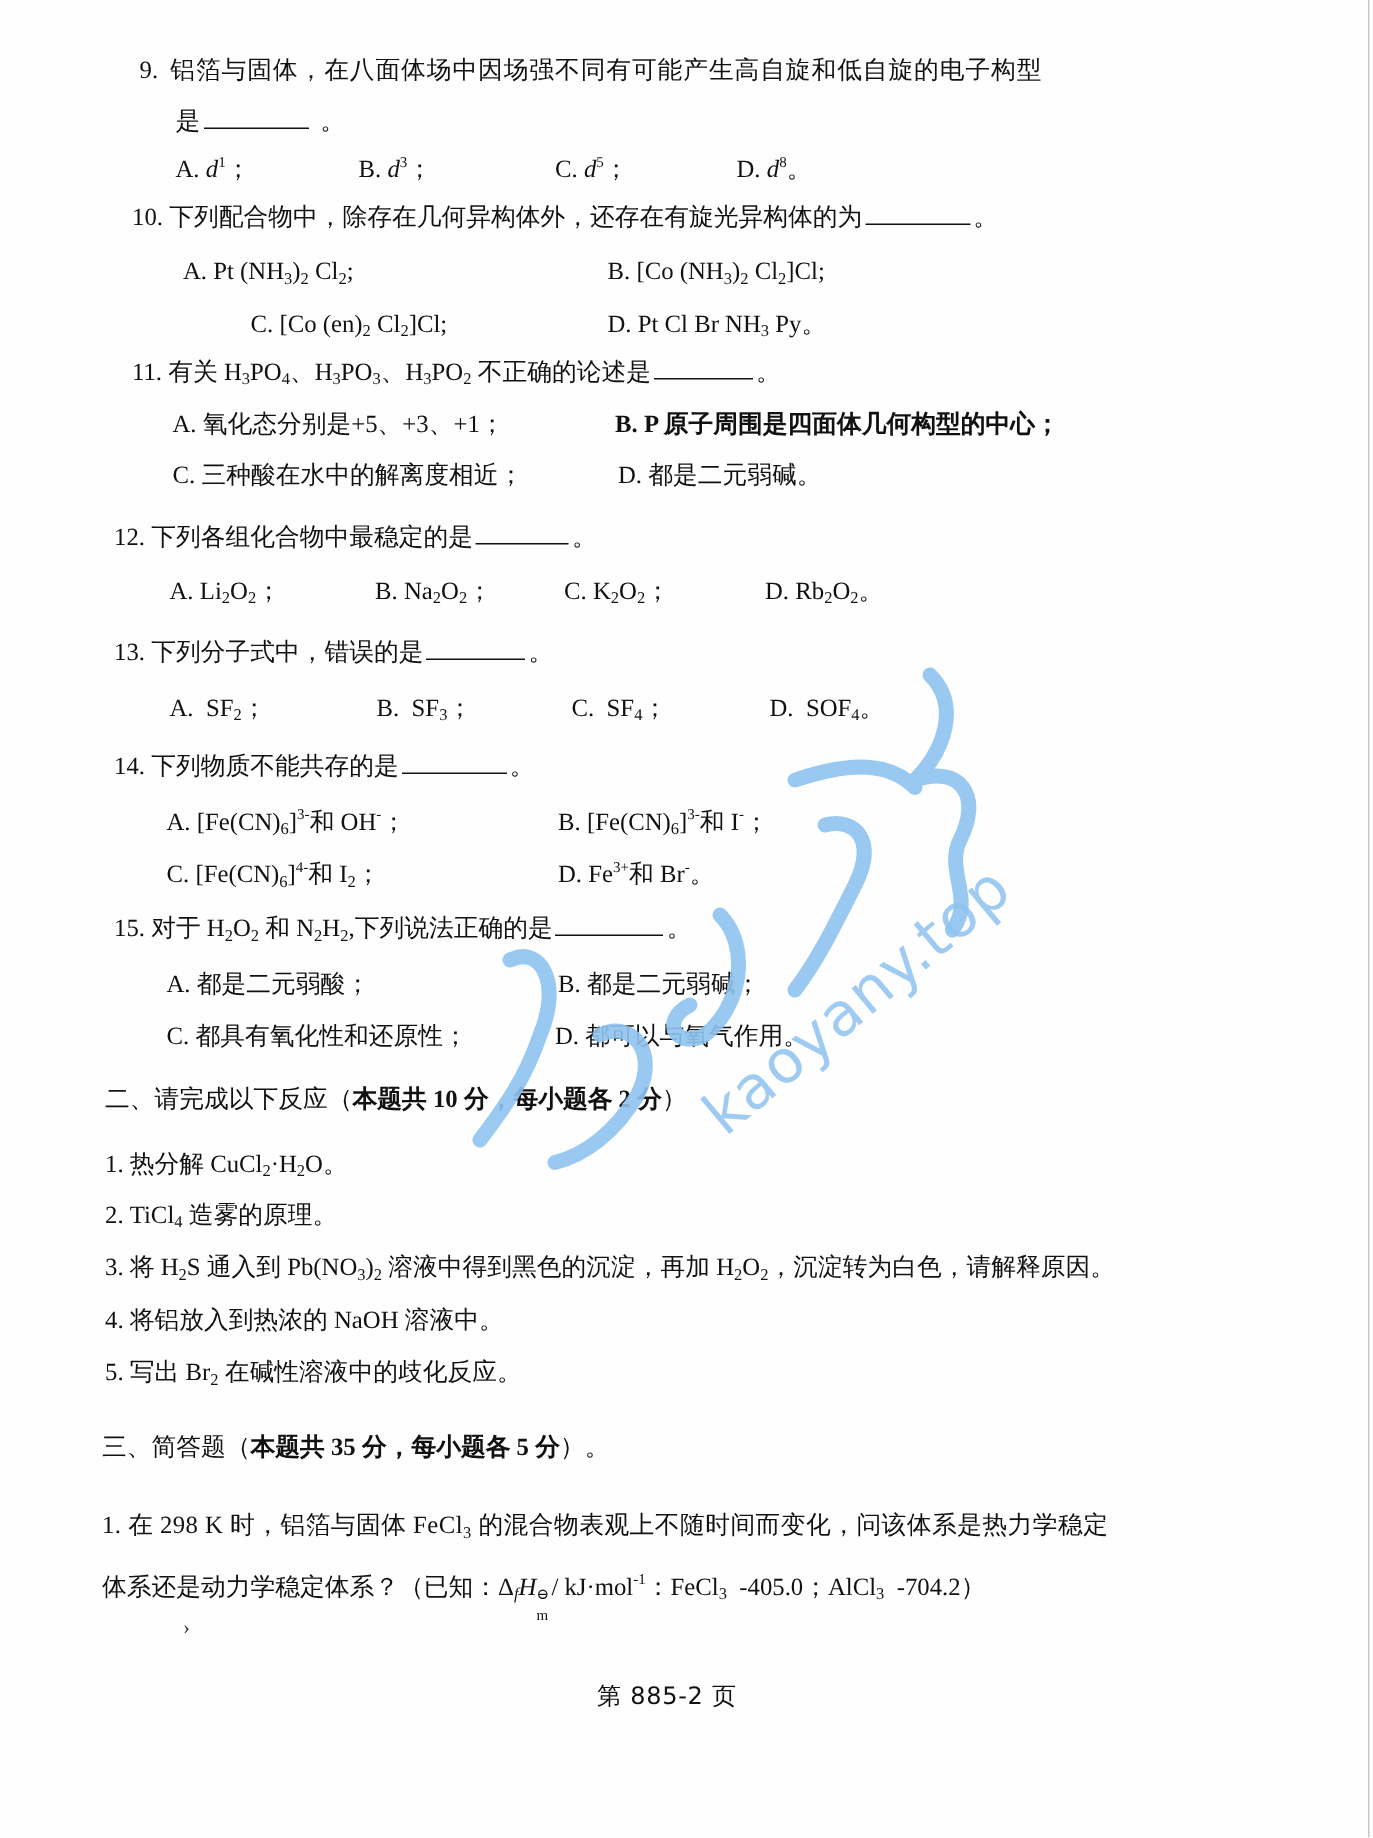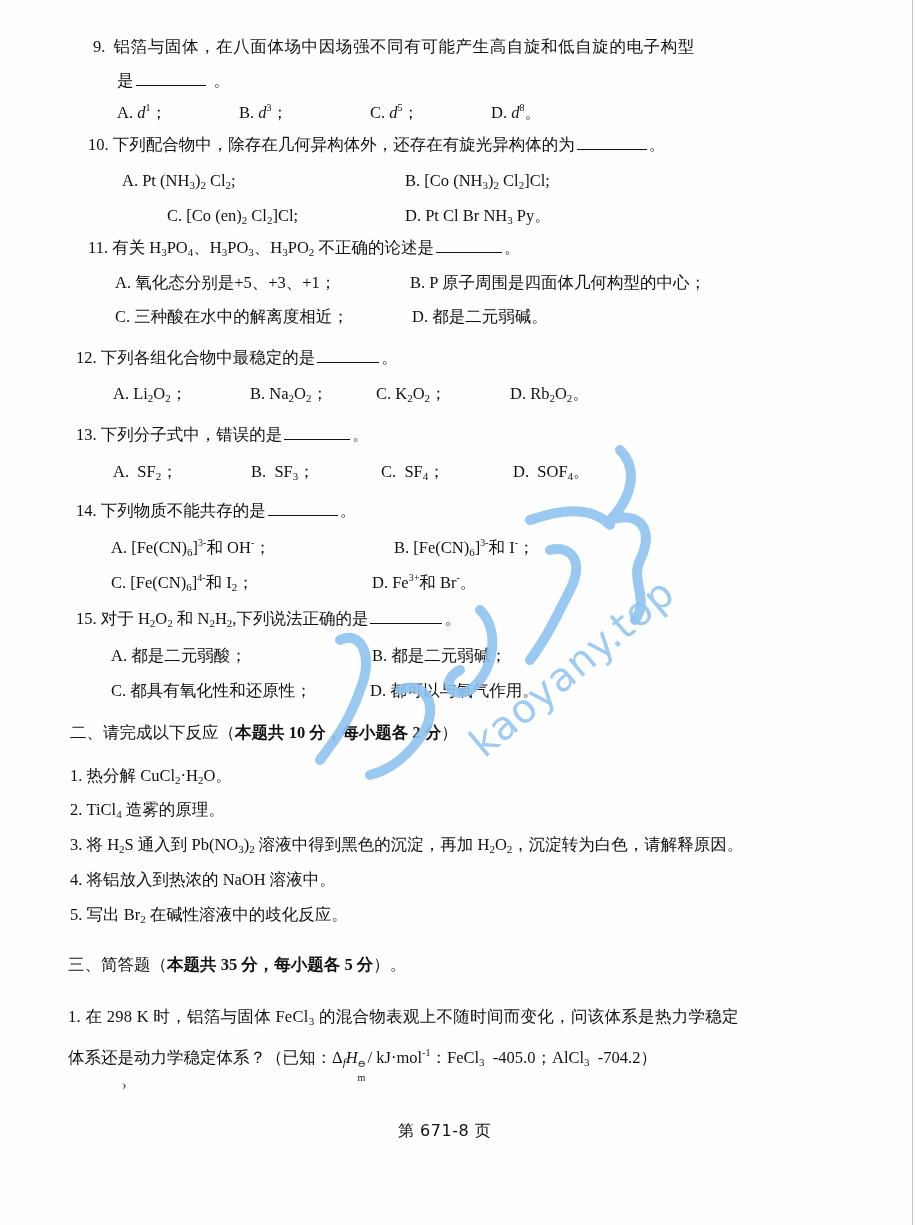--- a/index.html
+++ b/index.html
@@ -57,21 +57,21 @@
 </div>
 <div class="line" style="left:405px;top:205px;">
   <span>D.</span>&nbsp;<span>Pt Cl Br NH</span><sub>3</sub><span> Py。</span>
 </div>
 
 <div class="line" style="left:88px;top:237px;">
   <span>11.</span>
   <span>有关 H<sub>3</sub>PO<sub>4</sub>、H<sub>3</sub>PO<sub>3</sub>、H<sub>3</sub>PO<sub>2</sub> </span><span>不正确的论述是</span><span class="blank" style="width:66px;"></span><span>。</span>
 </div>
 <div class="line" style="left:115px;top:272px;"><span>A.</span>&nbsp;<span>氧化态分别是+5、+3、+1；</span></div>
-<div class="line" style="left:410px;top:272px;"><span>B.</span>&nbsp;<span>P 原子周围是四面体几何构型的中心；</span></div>
+<div class="line" style="left:410px;top:272px;font-weight:bold;"><span>B.</span>&nbsp;<span>P 原子周围是四面体几何构型的中心；</span></div>
 <div class="line" style="left:115px;top:306px;"><span>C.</span>&nbsp;<span>三种酸在水中的解离度相近；</span></div>
 <div class="line" style="left:412px;top:306px;"><span>D.</span>&nbsp;<span>都是二元弱碱。</span></div>
 
 <div class="line" style="left:76px;top:347px;">
   <span>12.</span>
   <span>下列各组化合物中最稳定的是</span><span class="blank" style="width:62px;"></span><span>。</span>
 </div>
 <div class="line" style="left:113px;top:383px;">
   <span class="opt" style="left:0;"><span>A.</span>&nbsp;<span>Li</span><sub>2</sub><span>O</span><sub>2</sub><span>；</span></span>
   <span class="opt" style="left:137px;"><span>B.</span>&nbsp;<span>Na</span><sub>2</sub><span>O</span><sub>2</sub><span>；</span></span>
@@ -90,21 +90,21 @@
   <span class="opt" style="left:400px;"><span>D.</span>&nbsp;&nbsp;<span>SOF</span><sub>4</sub><span>。</span></span>
 </div>
 
 <div class="line" style="left:76px;top:500px;">
   <span>14.</span>
   <span>下列物质不能共存的是</span><span class="blank" style="width:70px;"></span><span>。</span>
 </div>
 <div class="line" style="left:111px;top:537px;">
   <span>A.</span>&nbsp;<span>[Fe(CN)</span><sub>6</sub><span>]</span><sup>3-</sup><span>和 OH</span><sup>-</sup><span>；</span>
 </div>
-<div class="line" style="left:372px;top:537px;margin-left:22px;">
+<div class="line" style="left:372px;top:537px;">
   <span>B.</span>&nbsp;<span>[Fe(CN)</span><sub>6</sub><span>]</span><sup>3-</sup><span>和 I</span><sup>-</sup><span>；</span>
 </div>
 <div class="line" style="left:111px;top:572px;">
   <span>C.</span>&nbsp;<span>[Fe(CN)</span><sub>6</sub><span>]</span><sup>4-</sup><span>和 I</span><sub>2</sub><span>；</span>
 </div>
 <div class="line" style="left:372px;top:572px;">
   <span>D.</span>&nbsp;<span>Fe</span><sup>3+</sup><span>和 Br</span><sup>-</sup><span>。</span>
 </div>
 
 <div class="line" style="left:76px;top:608px;">
@@ -139,21 +139,21 @@
   <span>三、简答题（</span><span class="bold">本题共 35 分，每小题各 5 分</span><span>）。</span>
 </div>
 <div class="line" style="left:68px;top:1006px;letter-spacing:0.3px;">
   <span>1.</span>&nbsp;<span>在 298 K 时，铝箔与固体 FeCl</span><sub>3</sub><span> 的混合物表观上不随时间而变化，问该体系是热力学稳定</span>
 </div>
 <div class="line" style="left:68px;top:1047px;">
   <span>体系还是动力学稳定体系？（已知：Δ</span><sub style="font-style:italic;">f</sub><i>H</i><span style="display:inline-block;position:relative;width:10px;"><span style="position:absolute;left:0;top:-10px;font-size:10px;">⊖</span><span style="position:absolute;left:0;top:4px;font-size:10px;">m</span></span><span>/ kJ·mol</span><sup>-1</sup><span>：FeCl</span><sub>3</sub><span style="white-space:pre;">  -405.0；AlCl</span><sub>3</sub><span style="white-space:pre;">  -704.2）</span>
 </div>
 <div class="stray">›</div>
 
-<div class="footer">第 671-8 页</div>
+<div class="footer">第 885-2 页</div>
 
 <div class="watermark wm-cn">
   <svg width="400" height="360" viewBox="0 0 400 360">
     <g fill="none" stroke="#8fc3f0" stroke-width="10" stroke-linecap="round" opacity="0.9">
       <path d="M320 20 C 340 40, 330 70, 310 90 C 340 80, 355 100, 340 130 C 330 150, 350 170, 335 190"></path>
       <path d="M230 90 C 260 80, 290 75, 310 95"></path>
       <path d="M250 120 C 270 115, 285 130, 270 160 C 255 190, 245 210, 230 230"></path>
       <path d="M180 180 C 200 200, 195 240, 170 260 C 150 270, 140 250, 160 240"></path>
       <path d="M100 260 C 120 250, 140 270, 125 300 C 110 325, 90 340, 70 345"></path>
       <path d="M40 210 C 60 200, 75 225, 60 260 C 50 290, 35 310, 20 330"></path>

